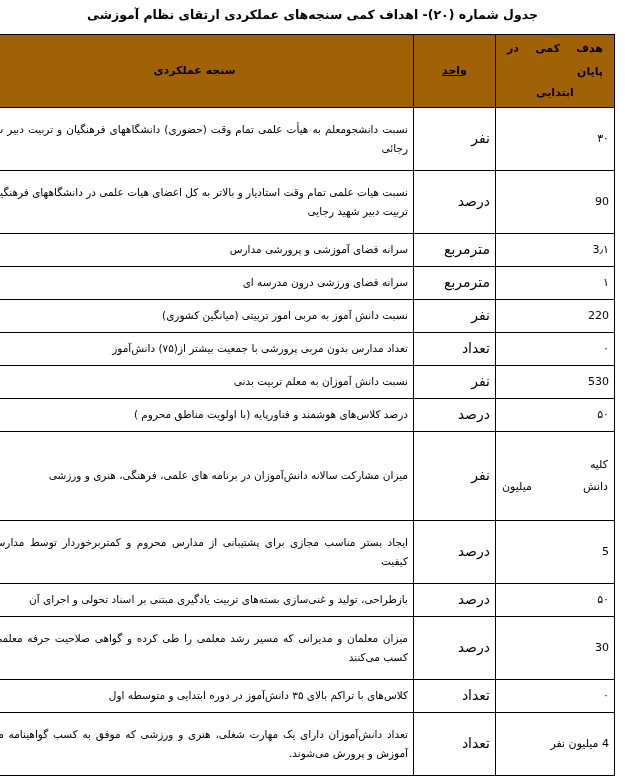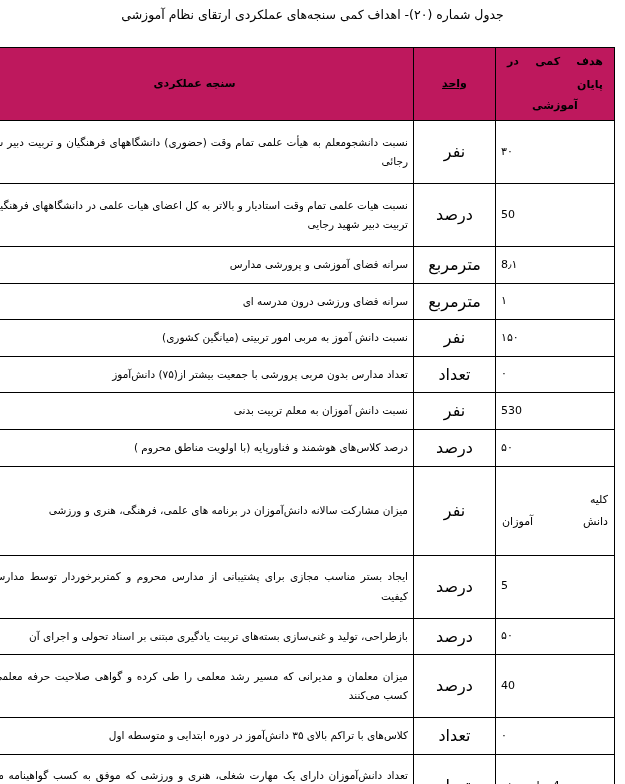--- a/index.html
+++ b/index.html
@@ -17,24 +17,24 @@
   }
   .page {
     position: relative;
     width: 625px;
     height: 784px;
     box-sizing: border-box;
   }
   .doc-title {
     text-align: center;
     font-size: 12.5px;
-    font-weight: normal;
+    font-weight: bold;
     line-height: 1.2;
     padding-top: 7px;
-    padding-bottom: 25px;
+    padding-bottom: 12px;
     letter-spacing: 0;
     direction: rtl;
   }
   .table-wrap {
     margin: 0 10px 0 9px;
   }
   table.perf-table {
     border-collapse: collapse;
     width: 606px;
     table-layout: fixed;
@@ -42,21 +42,21 @@
     font-size: 10.5px;
   }
   table.perf-table th,
   table.perf-table td {
     border: 1px solid #000000;
     vertical-align: middle;
     padding: 3px 5px;
     line-height: 1.85;
   }
   thead th {
-    background: #be185d;
+    background: #a16207;
     font-weight: bold;
     text-align: center;
     height: 66px;
     font-size: 11px;
   }
   th.col-target { width: 108px; }
   th.col-unit   { width: 71px; text-decoration: underline; }
   th.col-metric { width: 427px; }
 
   
@@ -64,35 +64,34 @@
     text-align: justify;
     text-align-last: justify;
     padding: 0 6px;
     line-height: 2.05;
   }
   .hdr-center {
     text-align: center;
   }
 
   td.target {
-    text-align: left;
+    text-align: right;
     font-size: 11px;
     white-space: nowrap;
   }
   td.target.justify-two {
     text-align: justify;
     text-align-last: justify;
     white-space: normal;
     padding: 16px 6px;
     line-height: 2.0;
     margin-top: 34px;
   }
   td.unit {
-    text-align: center;
-    font-size: 16px;
+    font-size: 14px;
     white-space: nowrap;
   }
   td.metric {
     text-align: right;
     padding-right: 8px;
     padding-left: 8px;
   }
   td.metric.wrap {
     text-align: justify;
     text-align-last: right;
@@ -106,49 +105,49 @@
 <div class="page">
 
   <div class="doc-title">جدول شماره (۲۰)- اهداف کمی سنجه‌های عملکردی ارتقای نظام آموزشی</div>
 
   <div class="table-wrap">
     <table class="perf-table">
       <thead>
         <tr>
           <th class="col-target">
             <div class="hdr-justify">هدف کمی در پایان</div>
-            <div class="hdr-center">آموزشی</div>
+            <div class="hdr-center">ابتدایی</div>
           </th>
           <th class="col-unit">واحد</th>
           <th class="col-metric">سنجه عملکردی</th>
         </tr>
       </thead>
       <tbody id="table-body">
           <tr class="double">
             <td class="target">۳۰</td>
             <td class="unit">نفر</td>
             <td class="metric wrap">نسبت دانشجومعلم به هیأت علمی تمام وقت (حضوری) دانشگاههای فرهنگیان و تربیت دبیر شهید رجائی</td>
           </tr>
           <tr class="double">
-            <td class="target">50</td>
+            <td class="target">90</td>
             <td class="unit">درصد</td>
             <td class="metric wrap">نسبت هیات علمی تمام وقت استادیار و بالاتر به کل اعضای هیات علمی در دانشگاههای فرهنگیان و تربیت دبیر شهید رجایی</td>
           </tr>
           <tr class="single">
-            <td class="target">8٫۱</td>
+            <td class="target">3٫۱</td>
             <td class="unit">مترمربع</td>
             <td class="metric">سرانه فضای آموزشی و پرورشی مدارس</td>
           </tr>
           <tr class="single">
             <td class="target">۱</td>
             <td class="unit">مترمربع</td>
             <td class="metric">سرانه فضای ورزشی درون مدرسه ای</td>
           </tr>
           <tr class="single">
-            <td class="target">۱۵۰</td>
+            <td class="target">220</td>
             <td class="unit">نفر</td>
             <td class="metric">نسبت دانش آموز به مربی امور تربیتی (میانگین کشوری)</td>
           </tr>
           <tr class="single">
             <td class="target">۰</td>
             <td class="unit">تعداد</td>
             <td class="metric">تعداد مدارس بدون مربی پرورشی با جمعیت بیشتر از(۷۵) دانش‌آموز</td>
           </tr>
           <tr class="single">
             <td class="target">530</td>
@@ -156,37 +155,37 @@
             <td class="metric">نسبت دانش آموزان به معلم تربیت بدنی</td>
           </tr>
           <tr class="single">
             <td class="target">۵۰</td>
             <td class="unit">درصد</td>
             <td class="metric">درصد کلاس‌های هوشمند و فناورپایه (با اولویت مناطق محروم )</td>
           </tr>
           <tr class="double">
             <td class="target justify-two">
               <div style="text-align: justify; text-align-last: justify;">کلیه</div>
-              <div style="text-align: justify; text-align-last: justify;">دانش آموزان</div>
+              <div style="text-align: justify; text-align-last: justify;">دانش میلیون</div>
             </td>
             <td class="unit">نفر</td>
             <td class="metric wrap">میزان مشارکت سالانه دانش‌آموزان در برنامه های علمی، فرهنگی، هنری و ورزشی</td>
           </tr>
           <tr class="double">
             <td class="target">5</td>
             <td class="unit">درصد</td>
             <td class="metric wrap">ایجاد بستر مناسب مجازی برای پشتیبانی از مدارس محروم و کمتربرخوردار توسط مدارس با کیفیت</td>
           </tr>
           <tr class="single">
             <td class="target">۵۰</td>
             <td class="unit">درصد</td>
             <td class="metric">بازطراحی، تولید و غنی‌سازی بسته‌های تربیت یادگیری مبتنی بر اسناد تحولی و اجرای آن</td>
           </tr>
           <tr class="double">
-            <td class="target">40</td>
+            <td class="target">30</td>
             <td class="unit">درصد</td>
             <td class="metric wrap">میزان معلمان و مدیرانی که مسیر رشد معلمی را طی کرده و گواهی صلاحیت حرفه معلمی را کسب می‌کنند</td>
           </tr>
           <tr class="single">
             <td class="target">۰</td>
             <td class="unit">تعداد</td>
             <td class="metric">کلاس‌های با تراکم بالای ۳۵ دانش‌آموز در دوره ابتدایی و متوسطه اول</td>
           </tr>
           <tr class="double">
             <td class="target">4 میلیون نفر</td>

